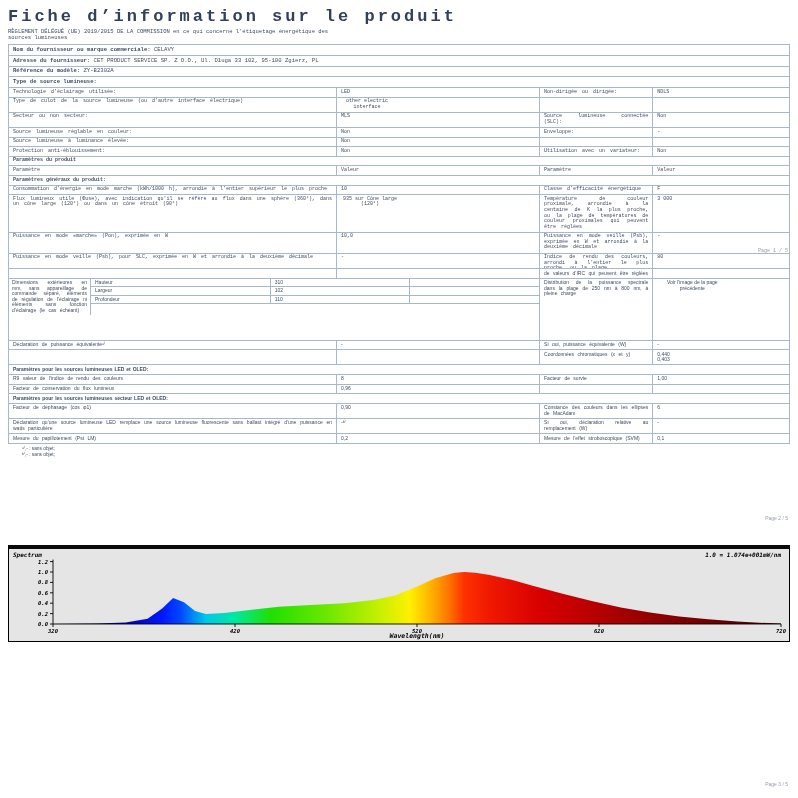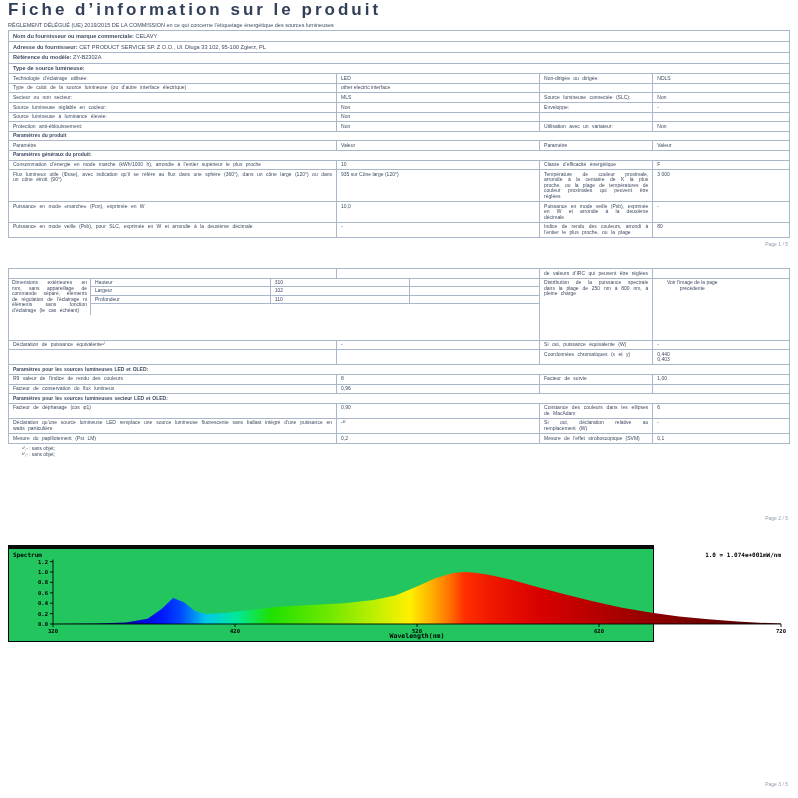--- a/index.html
+++ b/index.html
@@ -2,21 +2,21 @@
 <html><head>
 <meta charset="utf-8">
 <style>
   * { margin:0; padding:0; box-sizing:border-box; }
   html,body { background:#fff; }
   body {
     width:798px; height:798px; position:relative; overflow:hidden;
     font-family:"Liberation Sans", sans-serif; color:#3f4c63;
   }
   .sec { position:absolute; left:8px; width:782px; background:#fff; }
-  #sec1 { top:0; height:266px; overflow:hidden; }
+  #sec1 { top:7px; height:266px; overflow:hidden;font-family:Liberation Mono, monospace; }
   #sec2 { top:268px; height:276px; overflow:hidden; }
 
   .doc-title { font-size:17px; font-weight:bold; letter-spacing:3px; color:#33405a; line-height:1.15; }
   .subtitle { font-size:5.5px; line-height:1.25; width:330px; margin:2px 0 3px; }
 
   .hrow { border:1px solid #a9b7cb; margin-top:-1px; padding:1.5px 4px; font-size:5.6px; line-height:1.2; }
   .hrow .lbl { font-weight:bold; }
   .hrow .val { font-weight:normal; }
 
   table.ptable { width:100%; border-collapse:collapse; table-layout:fixed; margin-top:-1px;
@@ -40,22 +40,22 @@
   table.subtbl td:last-child { border-right:none; }
   tr.dimrow > td { height:62px; }
 
   .fnotes { margin:2px 0 0 14px; font-size:4.8px; line-height:1.3; }
 
   .pgmark { position:absolute; right:2px; font-size:5px; color:#949dac; }
   #pg1 { top:241px; }
   #pg2 { top:247px; }
   #pg3 { position:absolute; right:10px; top:781px; font-size:5px; color:#949dac; }
 
-  #chartbox { position:absolute; left:8px; top:545px; width:646px; height:97px;
-              border:1px solid #000; border-top:4px solid #0a0a0a; background:#22c55e; }
+  #chartbox { position:absolute; left:8px; top:545px; width:782px; height:97px;
+              border:1px solid #000; border-top:4px solid #0a0a0a; background:#e5e5e5;font-style:italic; }
   #chartbox svg { display:block; }
   .ctext { font-family:"DejaVu Sans Mono", monospace; fill:#000; }
 </style>
 </head>
 <body>
 
 <div class="sec" id="sec1">
   <div class="doc-title">Fiche d’information sur le produit</div>
   <div class="subtitle">RÈGLEMENT DÉLÉGUÉ (UE) 2019/2015 DE LA COMMISSION en ce qui concerne l’étiquetage énergétique des sources lumineuses</div>
 

